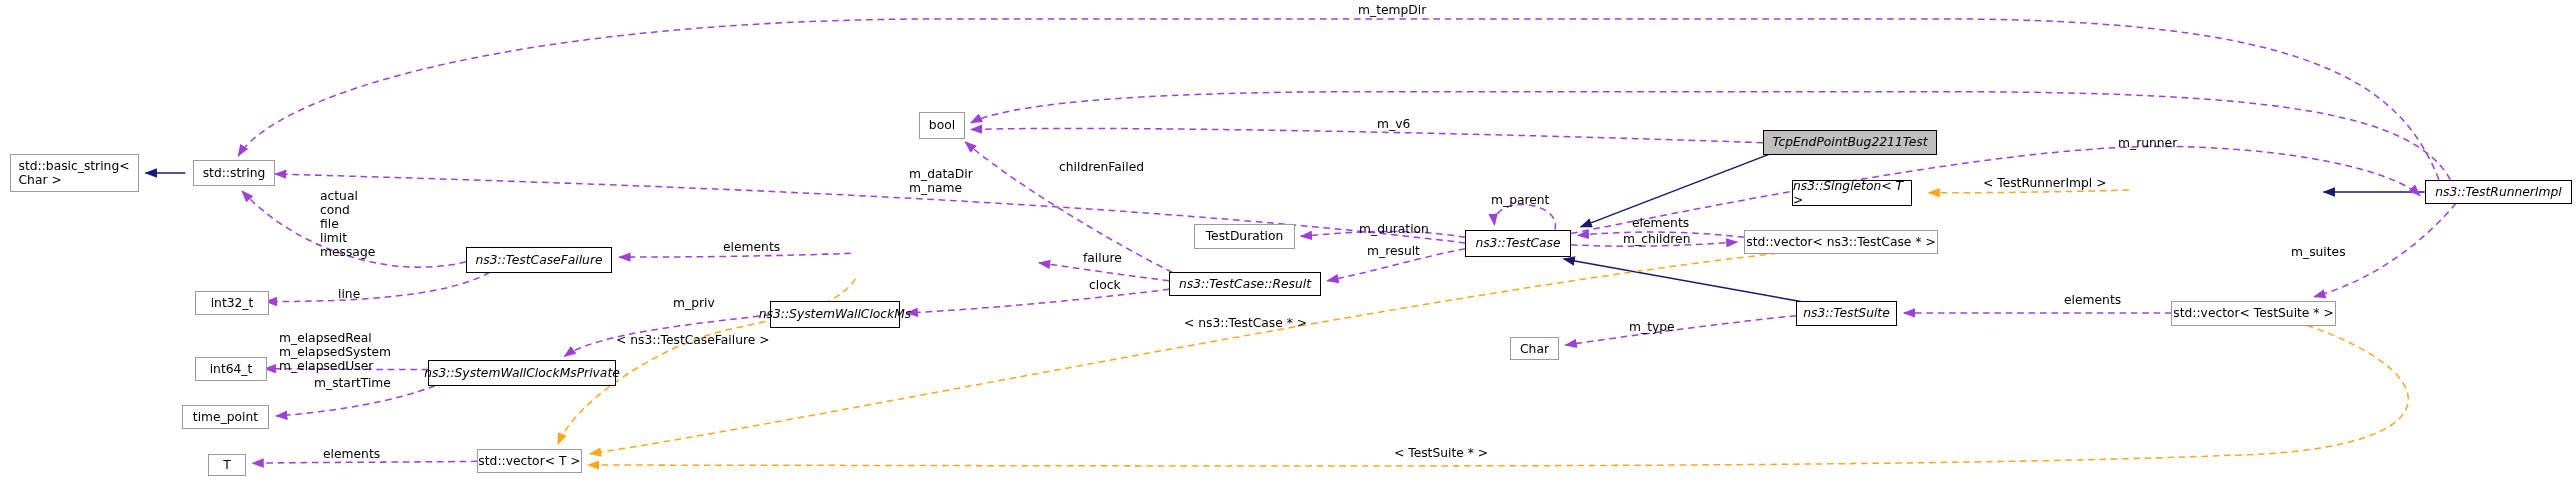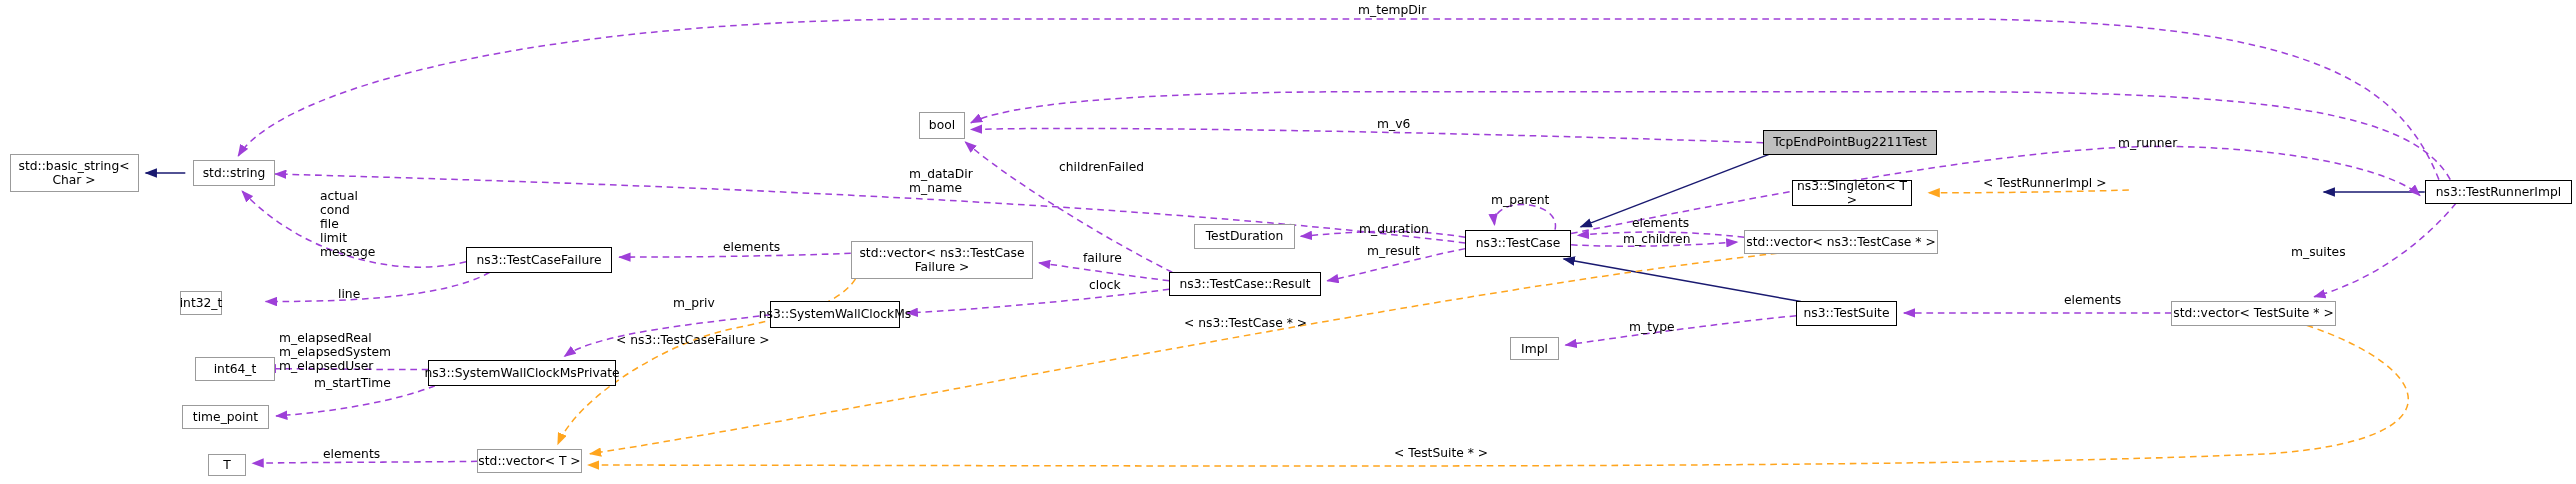--- a/index.html
+++ b/index.html
@@ -1,22 +1,22 @@
 <!DOCTYPE html>
 <html style="font-size:15px"><head>
 <meta charset="utf-8">
 <style>
   html,body{margin:0;padding:0;background:#fff;}
   #canvas{position:relative;width:2576px;height:484px;background:#fff;
           font-family:"DejaVu Sans", sans-serif;font-size:12.3px;color:#000;overflow:hidden;}
   #edges{position:absolute;left:0;top:0;width:2576px;height:484px;}
   .node{position:absolute;box-sizing:border-box;display:flex;align-items:center;justify-content:center;
-        text-align:center;background:#fff;white-space:pre-line;line-height:14px;z-index:2;}
+        text-align:left;background:#fff;white-space:pre-line;line-height:14px;z-index:2;}
   .g{border:0.9px solid #9b9b9b;}
-  .b{border:1.9px solid #000;}
+  .b{border:1.9px solid #000;font-style:italic;}
   .current{background:#bfbfbf;}
   .elabel{position:absolute;white-space:pre-line;line-height:14px;text-align:left;z-index:3;}
   .pe{stroke:#9e3fd8;stroke-width:1.6;fill:none;stroke-dasharray:7 5;}
   .ne{stroke:#191970;stroke-width:1.6;fill:none;}
   .oe{stroke:#ffa51e;stroke-width:1.6;fill:none;stroke-dasharray:7 5;}
 </style>
 </head>
 <body>
 
 <div id="canvas">
@@ -65,41 +65,39 @@
 
   <path class="oe" d="M2252,201 C2185,203 2112,204 2040,204" marker-end="url(#ao)"></path>
   <path class="oe" d="M905,295 C882,330 815,338 765,350 C700,366 612,420 590,470" marker-end="url(#ao)"></path>
   <path class="oe" d="M1880,268 C1500,310 860,445 624,480" marker-end="url(#ao)"></path>
   <path class="oe" d="M2440,344 C2580,392 2600,466 2400,480 C2000,498 1200,492 622,492" marker-end="url(#ao)"></path>
 </svg>
 
 <div class="node g" style="left:9.5px;top:154px;width:129px;height:38px">std::basic_string&lt;
 Char &gt;</div>
 <div class="node g" style="left:193px;top:160px;width:82px;height:25.5px">std::string</div>
-<div class="node g" style="left:180px;top:291px;width:42px;height:23.6px">int32_t</div>
-<div class="node g" style="left:195px;top:357px;width:80px;height:23.6px">int64_t</div>
+<div class="node g" style="left:195px;top:291px;width:74px;height:23.6px">int32_t</div>
+<div class="node g" style="left:195px;top:357px;width:72px;height:23.6px">int64_t</div>
 <div class="node g" style="left:182px;top:405px;width:87px;height:23.6px">time_point</div>
 <div class="node g" style="left:208px;top:454px;width:38px;height:22px">T</div>
 <div class="node b" style="left:466px;top:247px;width:146px;height:25.5px">ns3::TestCaseFailure</div>
-<div class="node g" style="left:851px;top:241px;width:182px;height:38px">std::vector&lt; ns3::TestCase
-Failure &gt;</div>
 <div class="node b" style="left:770px;top:301px;width:130px;height:26.5px">ns3::SystemWallClockMs</div>
 <div class="node b" style="left:428px;top:360px;width:188px;height:25.5px">ns3::SystemWallClockMsPrivate</div>
 <div class="node g" style="left:477px;top:449px;width:105px;height:23.6px">std::vector&lt; T &gt;</div>
 <div class="node g" style="left:919px;top:112px;width:46px;height:26.5px">bool</div>
 <div class="node g" style="left:1194px;top:224px;width:101px;height:24.6px">TestDuration</div>
 <div class="node b" style="left:1169px;top:272px;width:152px;height:23.6px">ns3::TestCase::Result</div>
 <div class="node b" style="left:1465px;top:230px;width:106px;height:26.5px">ns3::TestCase</div>
 <div class="node b current" style="left:1763px;top:130px;width:174px;height:24.6px">TcpEndPointBug2211Test</div>
 <div class="node b" style="left:1792px;top:180px;width:120px;height:25.5px">ns3::Singleton&lt; T &gt;</div>
 <div class="node g" style="left:1744px;top:230px;width:194px;height:23.6px">std::vector&lt; ns3::TestCase * &gt;</div>
 <div class="node b" style="left:2425px;top:180px;width:147px;height:23.6px">ns3::TestRunnerImpl</div>
 <div class="node b" style="left:1796px;top:301px;width:101px;height:24.6px">ns3::TestSuite</div>
 <div class="node g" style="left:2171px;top:301px;width:165px;height:24.6px">std::vector&lt; TestSuite * &gt;</div>
-<div class="node g" style="left:1510px;top:337px;width:49px;height:23px">Impl</div>
+<div class="node g" style="left:1510px;top:337px;width:49px;height:23px">Char</div>
 
 <div class="elabel" style="left:1358px;top:2.8px">m_tempDir</div>
 <div class="elabel" style="left:1377px;top:117px">m_v6</div>
 <div class="elabel" style="left:1059px;top:160px">childrenFailed</div>
 <div class="elabel" style="left:909px;top:167px;width:74px">m_dataDir
 m_name</div>
 <div class="elabel" style="left:320px;top:189px;width:62px">actual
 cond
 file
 limit

